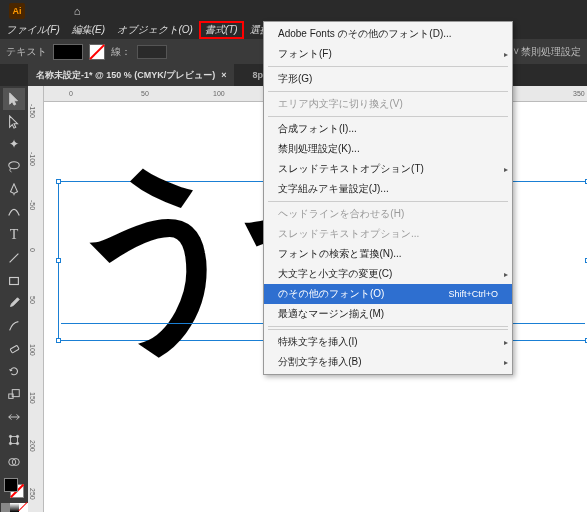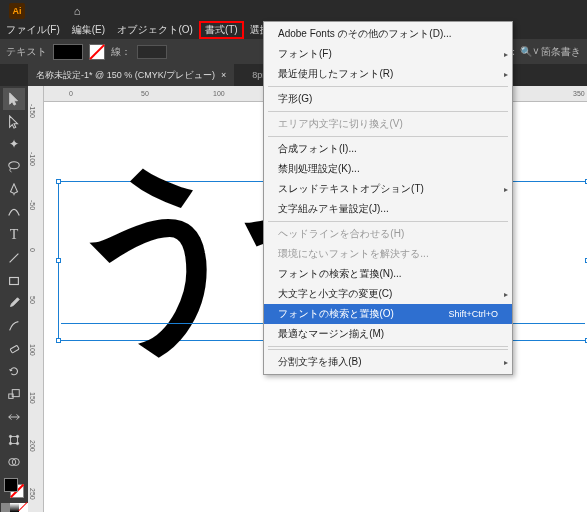--- a/index.html
+++ b/index.html
@@ -3,33 +3,33 @@
 <meta charset="utf-8">
 <style>
 * { margin: 0; padding: 0; box-sizing: border-box; font-family: "Meiryo", sans-serif; }
 body { width: 587px; height: 512px; background: #fff; overflow: hidden; position: relative; }
 
 .titlebar { height: 21px; background: #2a2a2a; display: flex; align-items: center; padding-left: 9px; gap: 40px; }
 .ai-logo { width: 16px; height: 16px; background: #4a2600; color: #ff9a00; font-size: 9px; font-weight: bold; display: flex; align-items: center; justify-content: center; border-radius: 2px; margin-right: 4px; }
 .home-icon { width: 16px; height: 16px; color: #ccc; display: flex; align-items: center; justify-content: center; font-size: 11px; margin-right: 6px; }
 
 .menubar { height: 18px; background: #2a2a2a; display: flex; align-items: center; color: #ddd; font-size: 10px; }
-.menu-item { padding: 2px 6px; cursor: pointer; }
+.menu-item { padding: 2px 6px; cursor: pointer; font-style: italic; }
 .menu-item.active { border: 2px solid #ff0000; padding: 0 4px; }
 
 .ctrlbar { height: 25px; background: #3a3a3a; display: flex; align-items: center; color: #bbb; font-size: 10px; padding: 0 6px; gap: 6px; }
 .swatch-box { width: 30px; height: 16px; background: #000; border: 1px solid #666; }
 .swatch-none { width: 16px; height: 16px; background: #fff; position: relative; border: 1px solid #666; }
 .swatch-none::after { content: ""; position: absolute; width: 20px; height: 1.5px; background: red; top: 6px; left: -3px; transform: rotate(-45deg); }
 .stroke-input { width: 30px; height: 14px; background: #2a2a2a; border: 1px solid #555; }
 .search-lbl { margin-left: auto; display: flex; align-items: center; gap: 2px; }
 .mag { font-size: 10px; }
 
 .tabbar { height: 22px; background: #2a2a2a; display: flex; align-items: center; color: #aaa; font-size: 9px; padding-left: 28px; gap: 10px; }
-.tab { padding: 9px 8px; }
+.tab { padding: 9px 8px; font-weight: bold; }
 .tab.on { background: #3a3a3a; color: #ddd; }
 .tab-x { margin-left: 6px; font-size: 9px; }
 
 .workspace { position: absolute; top: 86px; left: 0; right: 0; bottom: 0; display: flex; }
 .toolbar { width: 28px; background: #3a3a3a; display: flex; flex-direction: column; align-items: center; padding-top: 2px; gap: 1px; }
 .tool { width: 22px; height: 22px; display: flex; align-items: center; justify-content: center; color: #ccc; font-size: 12px; cursor: pointer; }
 .tool.sel { background: #555; }
 .tool svg { width: 14px; height: 14px; fill: #ccc; stroke: #ccc; }
 .tool-cc { width: 20px; height: 20px; position: relative; margin-top: 4px; }
 .tool-cc .bg { position: absolute; width: 14px; height: 14px; border: 1px solid #888; background: #fff; right: 0; bottom: 0; }
@@ -85,21 +85,21 @@
 
 <div class="ctrlbar">
   <span>テキスト</span>
   <div class="swatch-box"></div>
   <div class="swatch-none"></div>
   <span>線：</span>
   <div class="stroke-input"></div>
   <div class="search-lbl">
     <span>文字：</span>
     <span class="mag">🔍˅</span>
-    <span>箇条書き</span>
+    <span>禁則処理設定</span>
   </div>
 </div>
 
 <div class="tabbar">
     <div class="tab on">名称未設定-1* @ 150 % (CMYK/プレビュー)<span class="tab-x">×</span></div>
     <div class="tab">8pr...<span class="tab-x">×</span></div>
   </div>
 
 <div class="workspace">
   <div class="toolbar">
@@ -238,23 +238,20 @@
   </div>
 </div>
 
 <div class="dropdown">
     <div class="dd-item">
       <span>Adobe Fonts のその他のフォント(D)...</span>
     </div>
     <div class="dd-item dd-sub">
       <span>フォント(F)</span>
     </div>
-    <div class="dd-item dd-sub">
-      <span>最近使用したフォント(R)</span>
-    </div>
     <div class="dd-sep"></div>
     <div class="dd-item">
       <span>字形(G)</span>
     </div>
     <div class="dd-sep"></div>
     <div class="dd-item dis">
       <span>エリア内文字に切り換え(V)</span>
     </div>
     <div class="dd-sep"></div>
     <div class="dd-item">
@@ -267,33 +264,36 @@
       <span>スレッドテキストオプション(T)</span>
     </div>
     <div class="dd-item">
       <span>文字組みアキ量設定(J)...</span>
     </div>
     <div class="dd-sep"></div>
     <div class="dd-item dis">
       <span>ヘッドラインを合わせる(H)</span>
     </div>
     <div class="dd-item dis">
-      <span>環境にないフォントを解決する...</span>
+      <span>スレッドテキストオプション...</span>
     </div>
     <div class="dd-item">
       <span>フォントの検索と置換(N)...</span>
     </div>
     <div class="dd-item dd-sub">
       <span>大文字と小文字の変更(C)</span>
     </div>
     <div class="dd-item hl">
-      <span>フォントの検索と置換(O)</span>
+      <span>のその他のフォント(O)</span>
       <span class="dd-short">Shift+Ctrl+O</span>
     </div>
     <div class="dd-item">
       <span>最適なマージン揃え(M)</span>
     </div>
     <div class="dd-sep"></div>
     <div class="dd-sep"></div>
     <div class="dd-item dd-sub">
+      <span>特殊文字を挿入(I)</span>
+    </div>
+    <div class="dd-item dd-sub">
       <span>分割文字を挿入(B)</span>
     </div>
   </div>
 
 </body></html>

